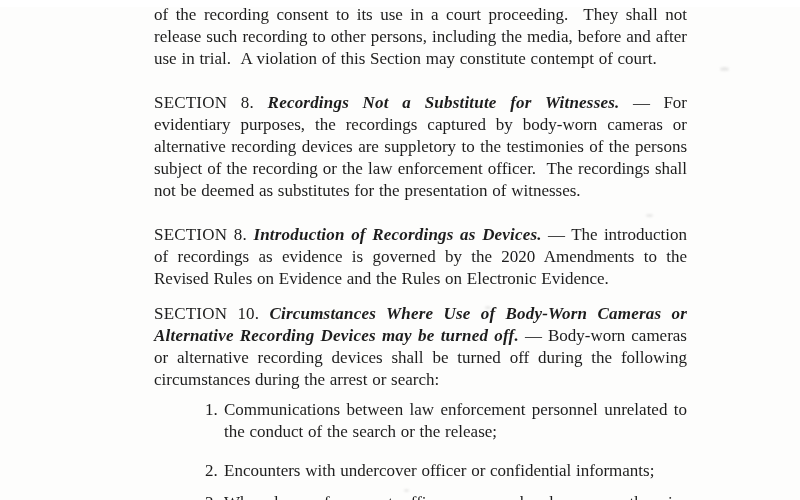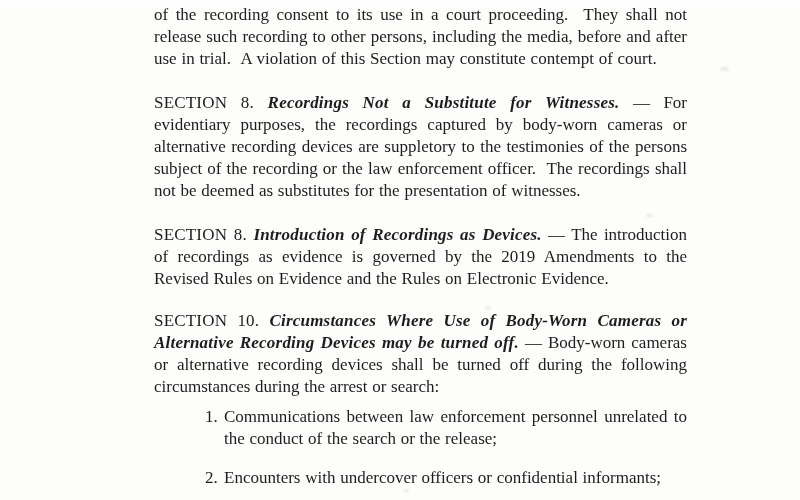--- a/index.html
+++ b/index.html
@@ -54,23 +54,23 @@
   .smudge-3 { left: 485px; top: 299px; width: 6px;  height: 3px; }
   .smudge-4 { left: 404px; top: 482px; width: 5px;  height: 3px; }
 </style>
 </head>
 <body>
 
 <div class="page">
   <div class="textblock" id="doc">
       <p class="para" style="margin-top: 0px;"><span class="s-regular">of the recording consent to its use in a court proceeding. &nbsp;They shall not release such recording to other persons, including the media, before and after use in trial. &nbsp;A violation of this Section may constitute contempt of court.</span></p>
       <p class="para" style="margin-top: 22px;"><span class="s-bold">SECTION 8. </span><span class="s-bold-italic">Recordings Not a Substitute for Witnesses.</span><span class="s-regular"> — For evidentiary purposes, the recordings captured by body-worn cameras or alternative recording devices are suppletory to the testimonies of the persons subject of the recording or the law enforcement officer. &nbsp;The recordings shall not be deemed as substitutes for the presentation of witnesses.</span></p>
-      <p class="para" style="margin-top: 22px;"><span class="s-bold">SECTION 8. </span><span class="s-bold-italic">Introduction of Recordings as Devices.</span><span class="s-regular"> — The introduction of recordings as evidence is governed by the 2019 Amendments to the Revised Rules on Evidence and the Rules on Electronic Evidence.</span></p>
-      <p class="para" style="margin-top: 20px;"><span class="s-bold">SECTION 10. </span><span class="s-bold-italic">Circumstances Where Use of Body-Worn Cameras or Alternative Recording Devices may be turned off.</span><span class="s-regular"> — Body-worn cameras or alternative recording devices shall be turned off during the following circumstances during the arrest or search:</span></p>
+      <p class="para" style="margin-top: 22px;"><span class="s-bold">SECTION 8. </span><span class="s-bold-italic">Introduction of Recordings as Devices.</span><span class="s-regular"> — The introduction of recordings as evidence is governed by the 2020 Amendments to the Revised Rules on Evidence and the Rules on Electronic Evidence.</span></p>
+      <p class="para" style="margin-top: 13px;"><span class="s-bold">SECTION 10. </span><span class="s-bold-italic">Circumstances Where Use of Body-Worn Cameras or Alternative Recording Devices may be turned off.</span><span class="s-regular"> — Body-worn cameras or alternative recording devices shall be turned off during the following circumstances during the arrest or search:</span></p>
       <p class="para list-item" style="margin-top: 8px;"><span class="li-num">1.</span><span class="s-regular">Communications between law enforcement personnel unrelated to the conduct of the search or the release;</span></p>
-      <p class="para list-item" style="margin-top: 17px;"><span class="li-num">2.</span><span class="s-regular">Encounters with undercover officers or confidential informants;</span></p>
+      <p class="para list-item" style="margin-top: 17px;"><span class="li-num">2.</span><span class="s-regular">Encounters with undercover officer or confidential informants;</span></p>
       <p class="para list-item" style="margin-top: 10px;"><span class="li-num">3.</span><span class="s-regular">When law enforcement officers are on break or are otherwise engaged in personal activities; and</span></p>
     </div>
   <div class="smudge smudge-1"></div>
   <div class="smudge smudge-2"></div>
   <div class="smudge smudge-3"></div>
   <div class="smudge smudge-4"></div>
 </div>
 
 </body></html>

